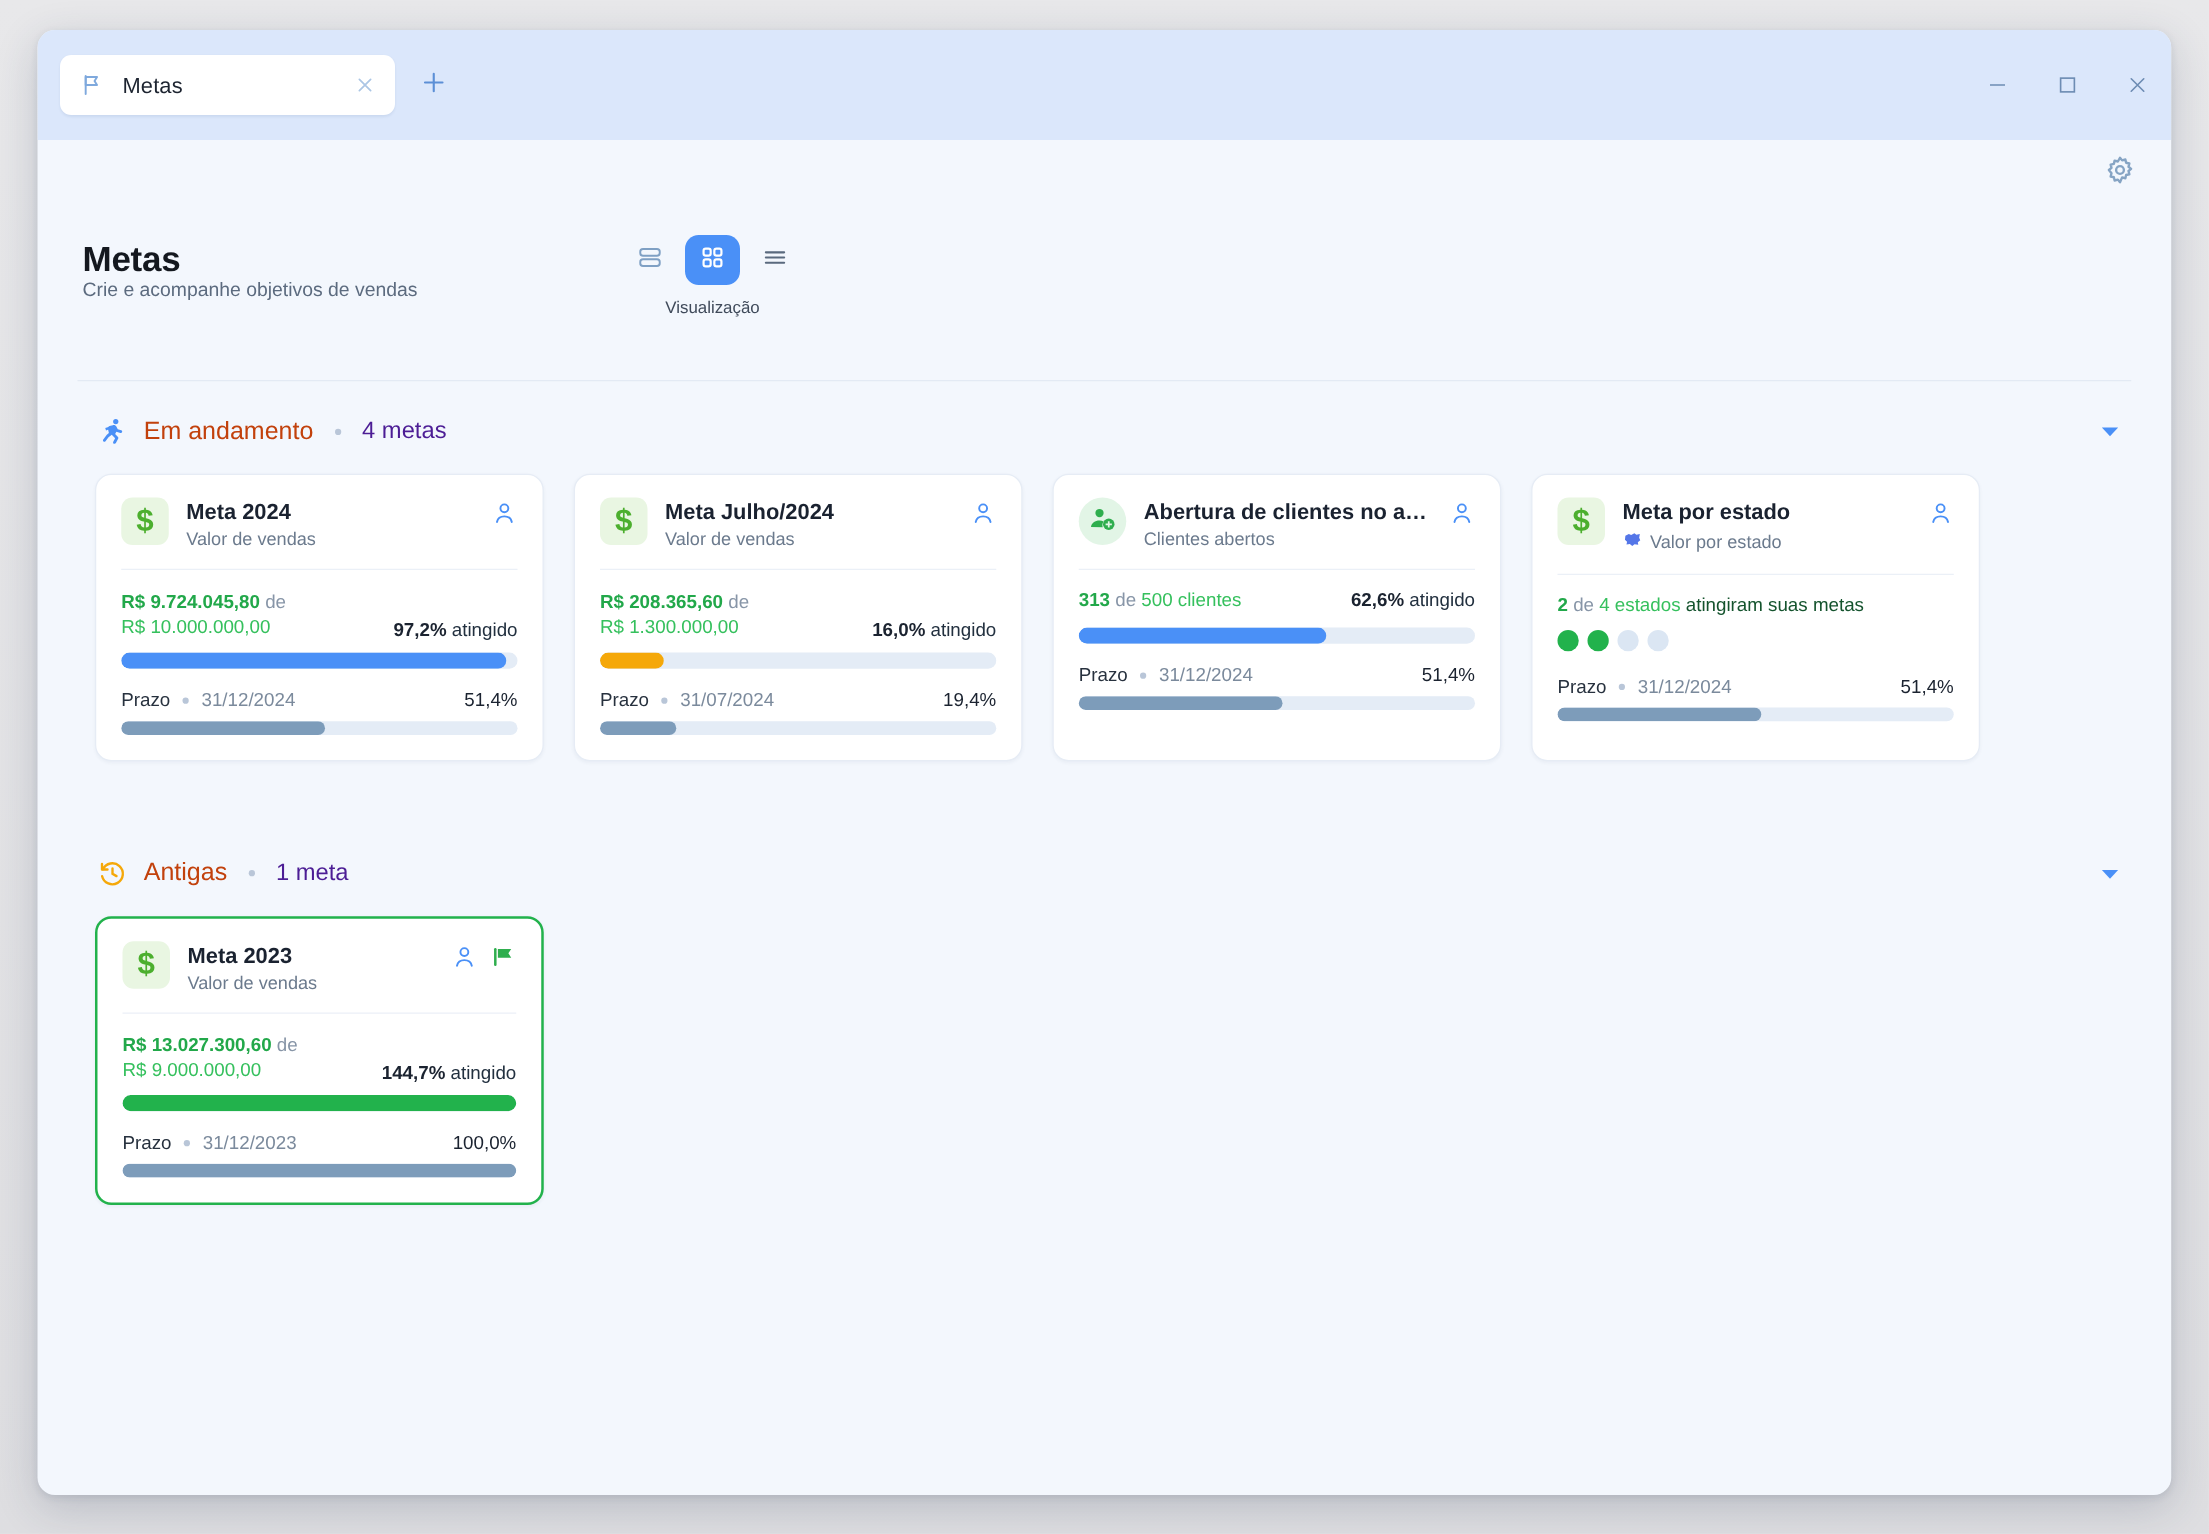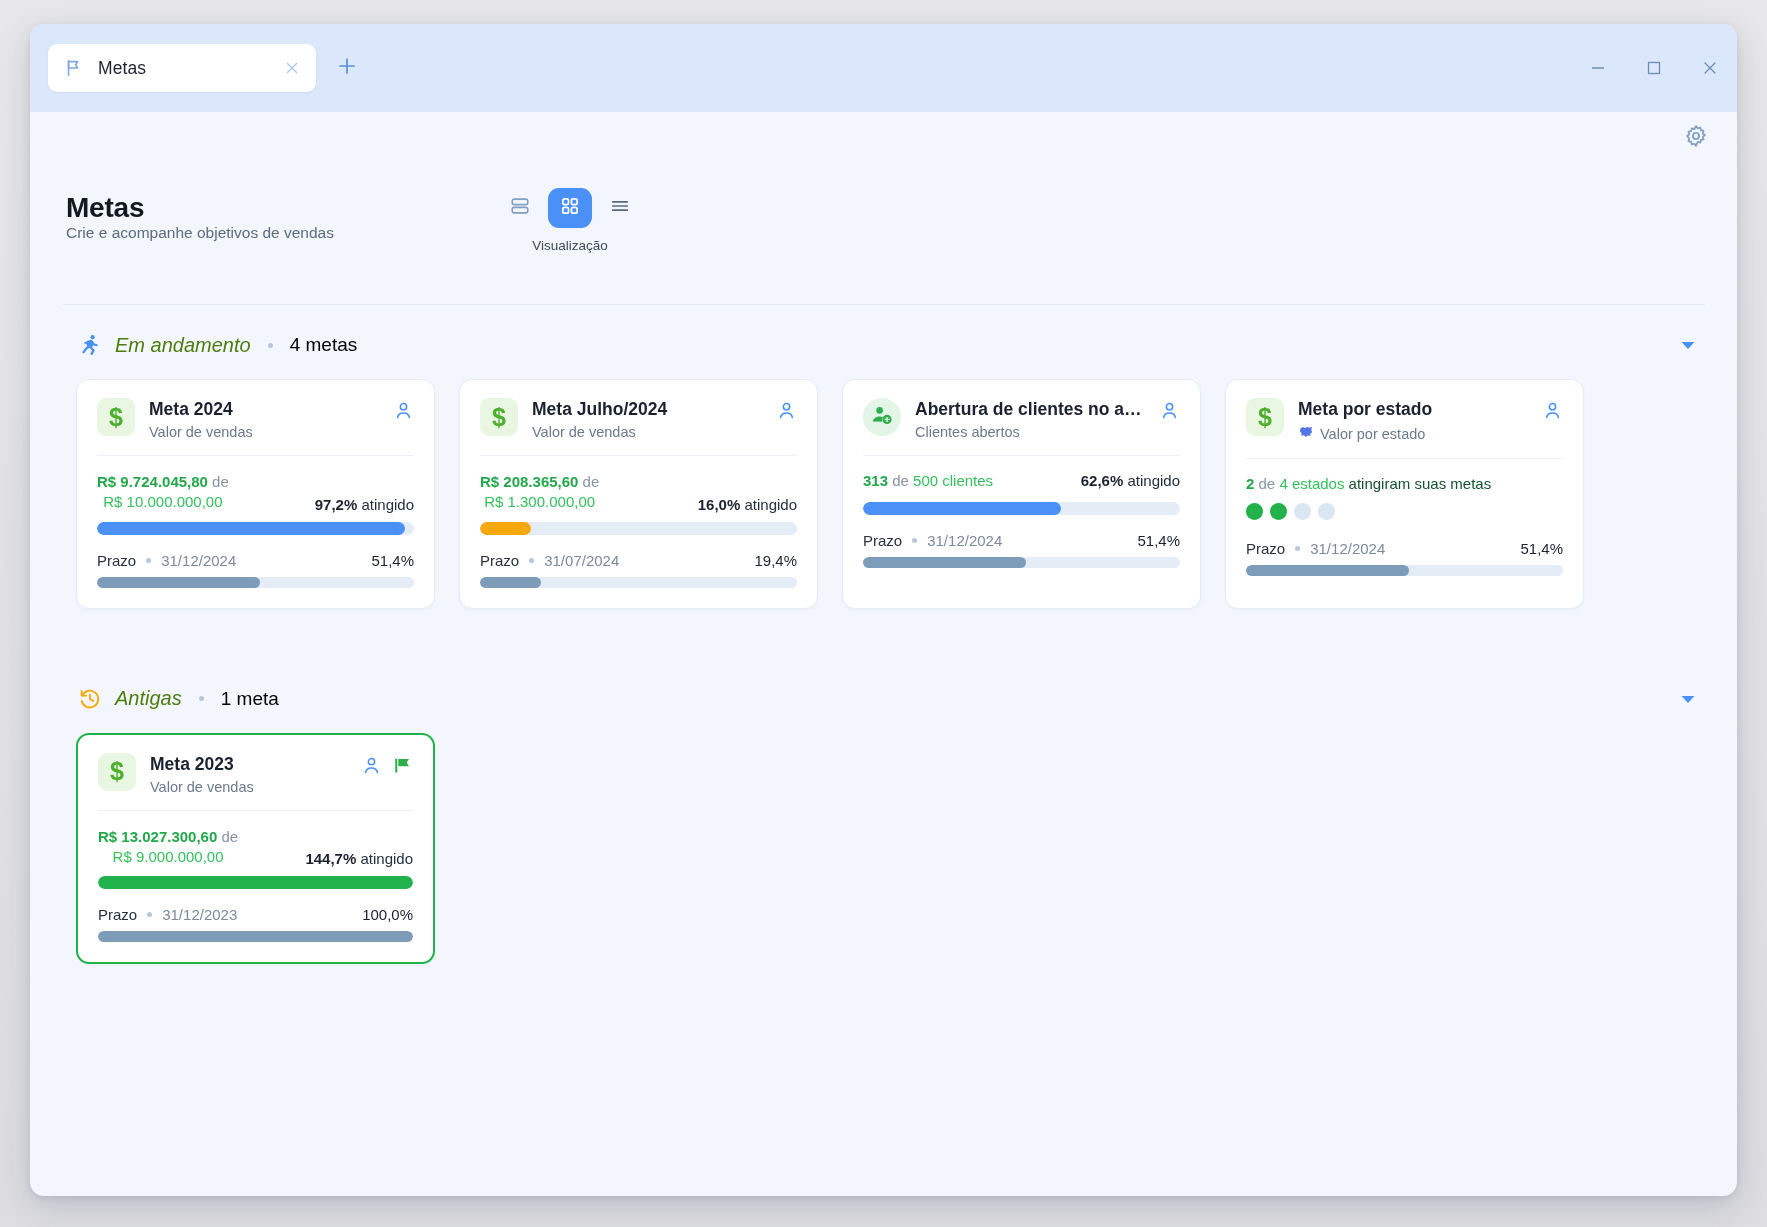--- a/index.html
+++ b/index.html
@@ -95,23 +95,23 @@
   
   .content { flex: 1; overflow: hidden; padding: 0 32px; }
   .divider { height: 1px; background: #e3eaf4; margin: 8px 0 0 0; }
 
   .section { padding-top: 22px; }
   .sec-head {
     display: flex; align-items: center; gap: 13px;
     padding: 0 6px 0 16px; height: 36px;
   }
   .sec-icon { width: 24px; height: 24px; flex: none; }
-  .sec-title { font-size: 20px; color: #4d7c0f; font-style: italic; }
+  .sec-title { font-size: 20px; color: #c2410c; }
   .sec-dot { width: 5px; height: 5px; border-radius: 50%; background: #b9c6d8; margin: 0 4px; }
-  .sec-count { font-size: 19px; color: #000000; }
+  .sec-count { font-size: 19px; color: #4c1d95; }
   .sec-caret { margin-left: auto; width: 22px; height: 22px; }
 
   .cards {
     display: flex; gap: 24px; padding: 16px 14px 0 14px;
   }
   .card {
     width: 359px;
     background: #ffffff;
     border: 1px solid #e6ecf5;
     border-radius: 13px;
@@ -138,21 +138,21 @@
   }
   .card-sub {
     font-size: 14.5px; color: #6b7a8d; margin-top: 4px;
     display: flex; align-items: center; gap: 6px;
   }
   .card-acts { display: flex; align-items: center; gap: 10px; flex: none; padding-top: 2px; }
   .hr { height: 1px; background: #ebf0f7; margin: 15px 0 0 0; }
 
   .metric { padding-top: 16px; }
   .metric-row {
-    display: flex; align-items: flex-end; justify-content: space-between; gap: 8px; text-align: center;
+    display: flex; align-items: flex-end; justify-content: space-between; gap: 8px;
   }
   .metric-vals { font-size: 15px; line-height: 1.35; }
   .v-strong { color: #22a84a; font-weight: bold; }
   .v-of { color: #8795a7; font-weight: normal; }
   .v-target { color: #35c05d; }
   .pct { font-size: 15px; color: #1b2330; white-space: nowrap; }
   .pct b { font-weight: bold; }
   .pct .lbl { color: #22303f; font-weight: normal; }
 
   .bar {

